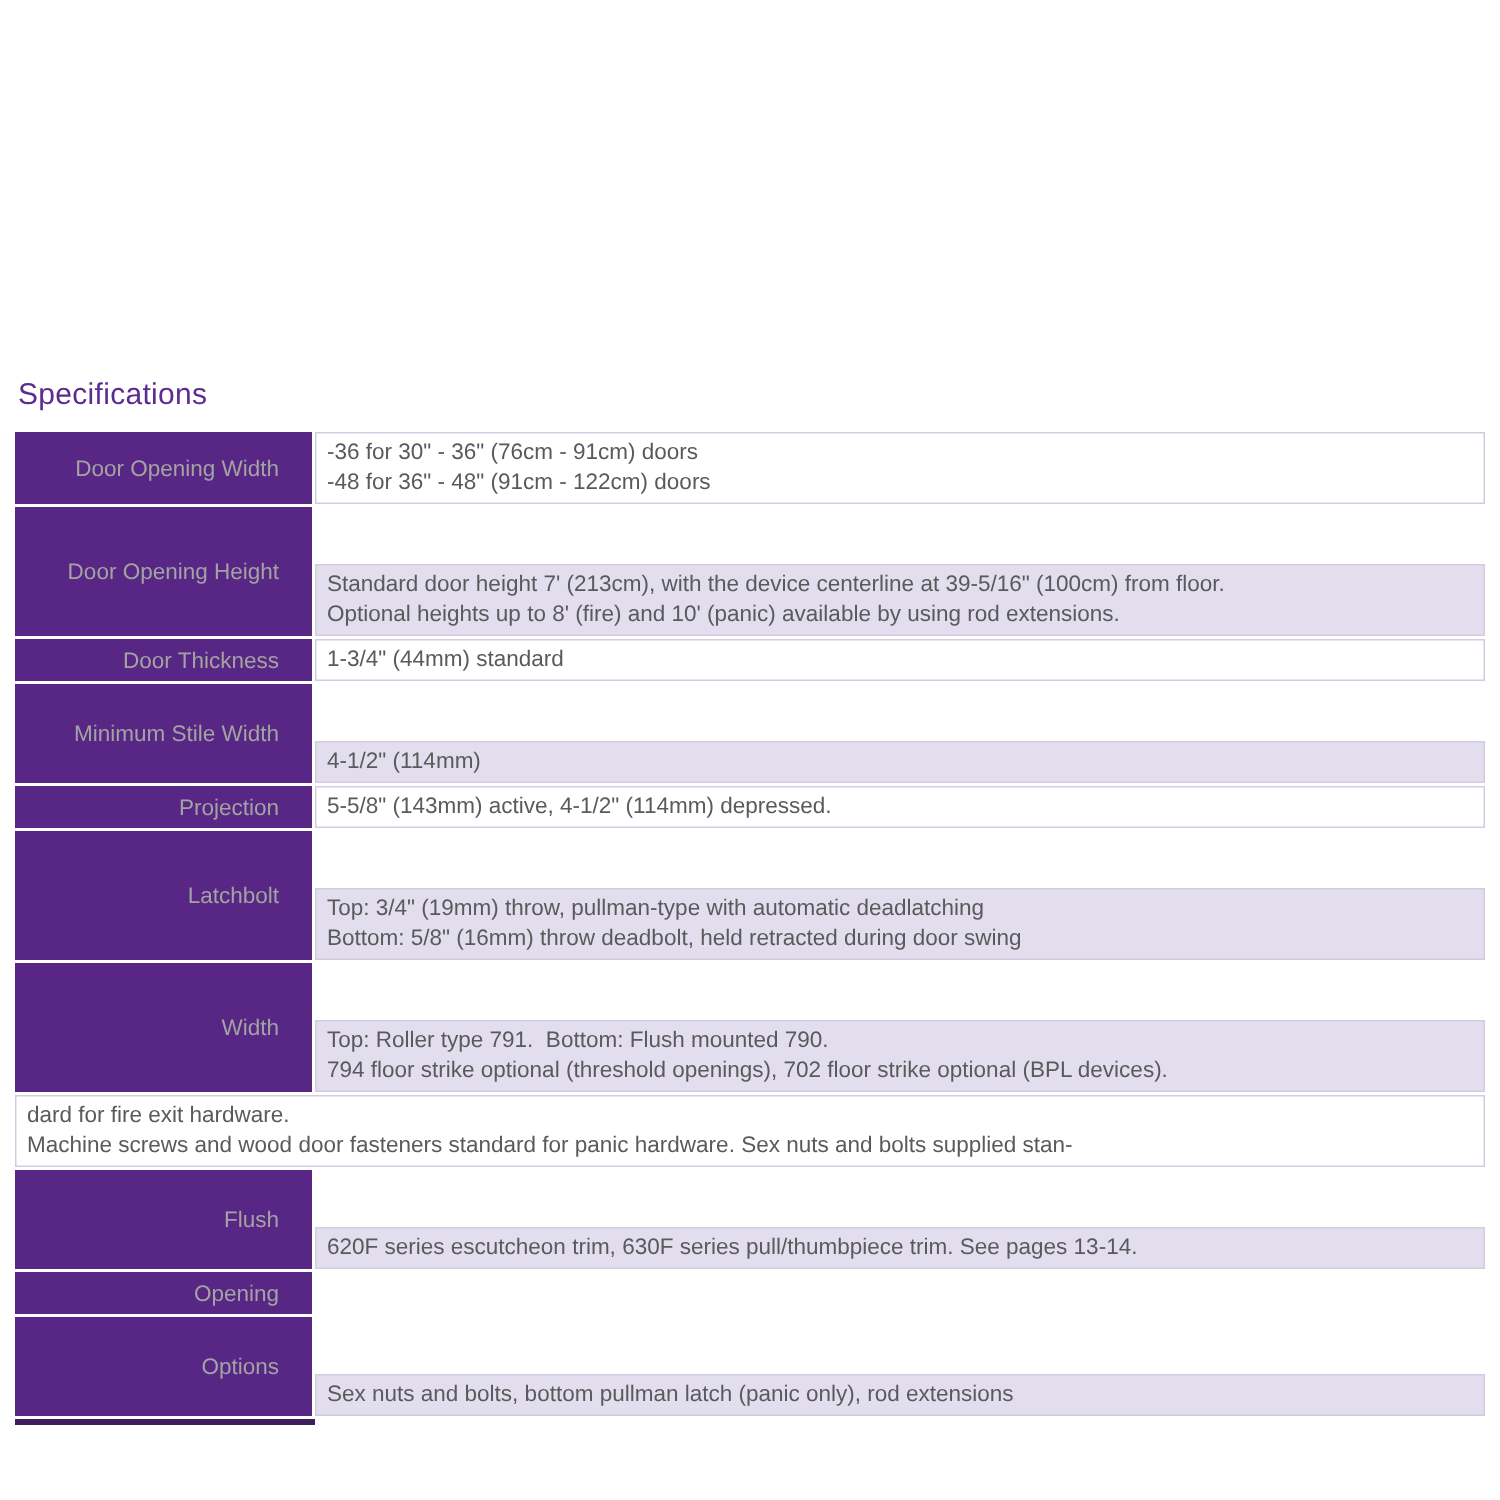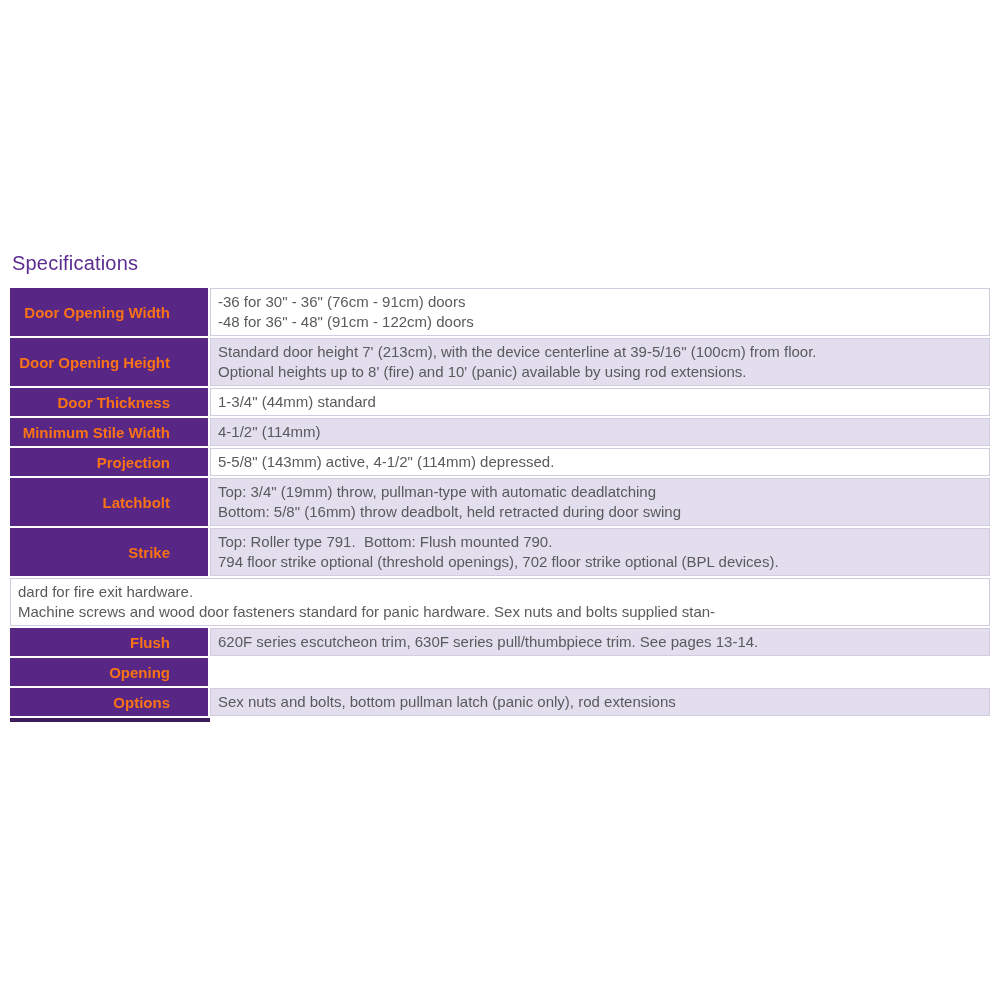--- a/index.html
+++ b/index.html
@@ -37,42 +37,42 @@
   .row {
     display: flex;
     gap: 2px;
     margin-bottom: 2px;
     min-height: 28px;
   }
   .label-cell {
     width: 198px;
     flex: 0 0 198px;
     background: var(--purple);
-    color: #f97316;
-    font-weight: bold;
+    color: #a3a3a3;
+    font-weight: normal;
     font-size: 15px;
     display: flex;
     align-items: center;
     justify-content: flex-end;
     text-align: right;
-    padding-right: 38px;
+    padding-right: 22px;
   }
   .value-cell {
     flex: 1;
     background: #ffffff;
     border: 1px solid var(--cell-border);
     color: var(--text-gray);
     font-size: 15px;
     line-height: 20px;
     padding: 3px 10px 3px 7px;
     display: flex;
     flex-direction: column;
     justify-content: center;
   }
-  .row.alt .value-cell { background: var(--lavender); }
+  .row.alt .value-cell { background: var(--lavender); margin-top: 38px; }
   .cutoff {
     width: 200px;
     height: 4px;
     background: var(--cutoff);
   }
 </style>
 </head>
 <body>
 
 <div class="page">
@@ -119,21 +119,21 @@
   <div class="row alt">
     <div class="label-cell">Latchbolt</div>
     <div class="value-cell">
             <div class="line">Top: 3/4" (19mm) throw, pullman-type with automatic deadlatching</div>
             <div class="line">Bottom: 5/8" (16mm) throw deadbolt, held retracted during door swing</div>
           </div>
   </div>
 
 
   <div class="row alt">
-    <div class="label-cell">Strike</div>
+    <div class="label-cell">Width</div>
     <div class="value-cell">
             <div class="line">Top: Roller type 791. &nbsp;Bottom: Flush mounted 790.</div>
             <div class="line">794 floor strike optional (threshold openings), 702 floor strike optional (BPL devices).</div>
           </div>
   </div>
 
   <div class="row">
     <div class="value-cell">
             <div class="line">dard for fire exit hardware.</div>
             <div class="line">Machine screws and wood door fasteners standard for panic hardware. Sex nuts and bolts supplied stan-</div>

